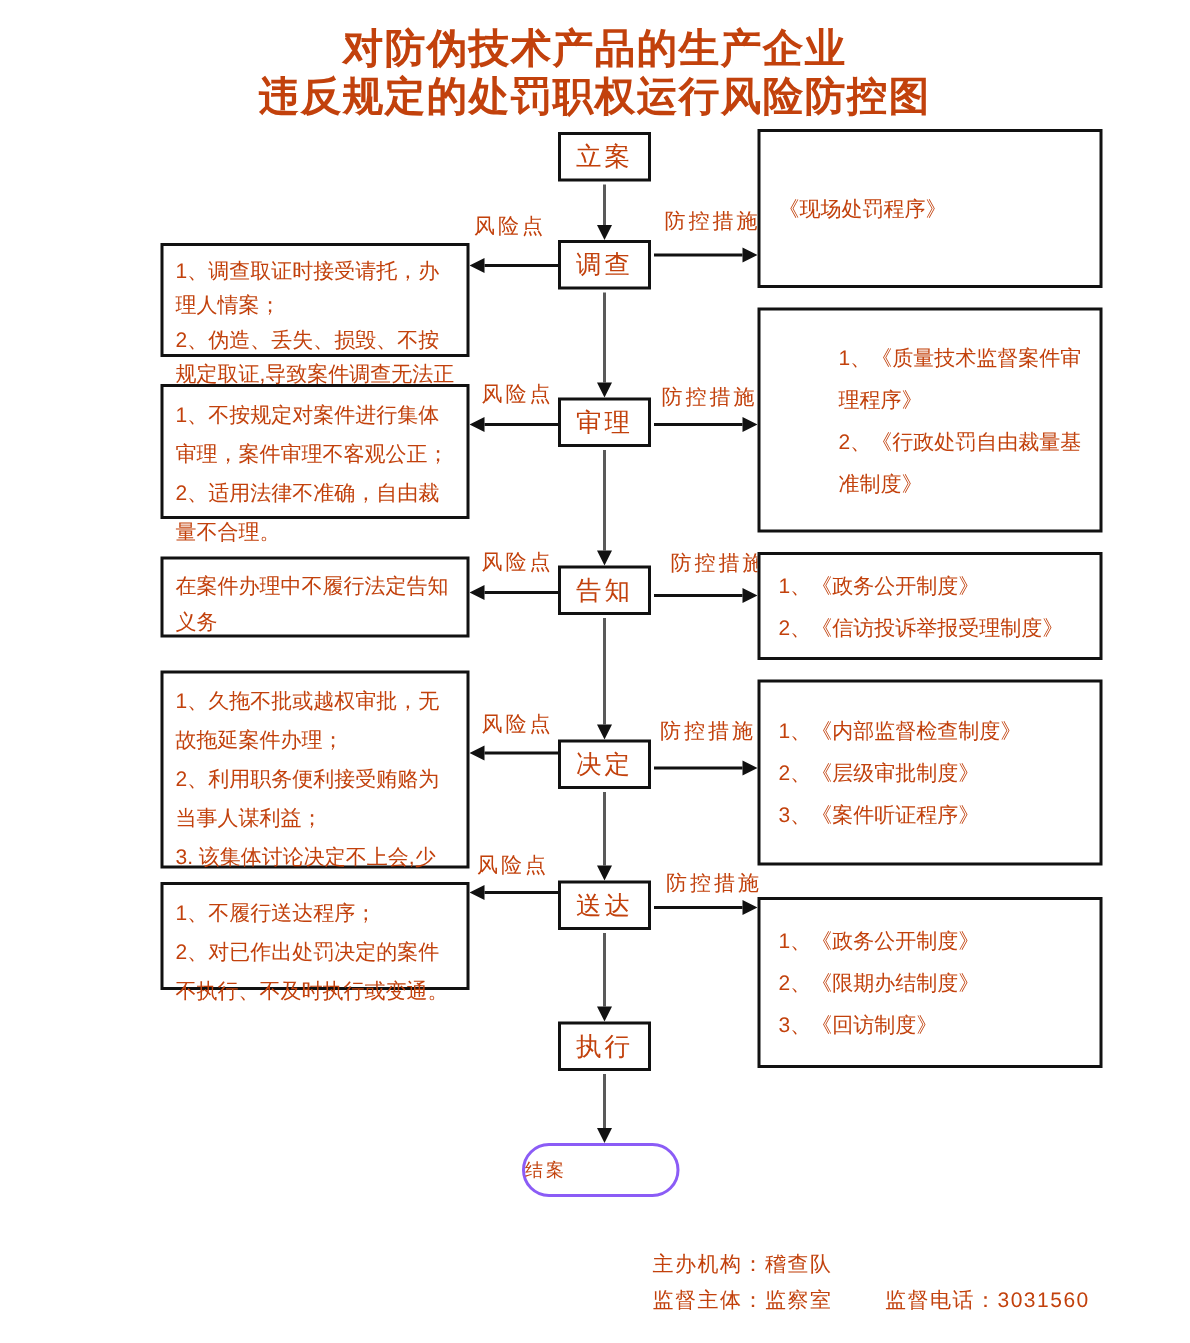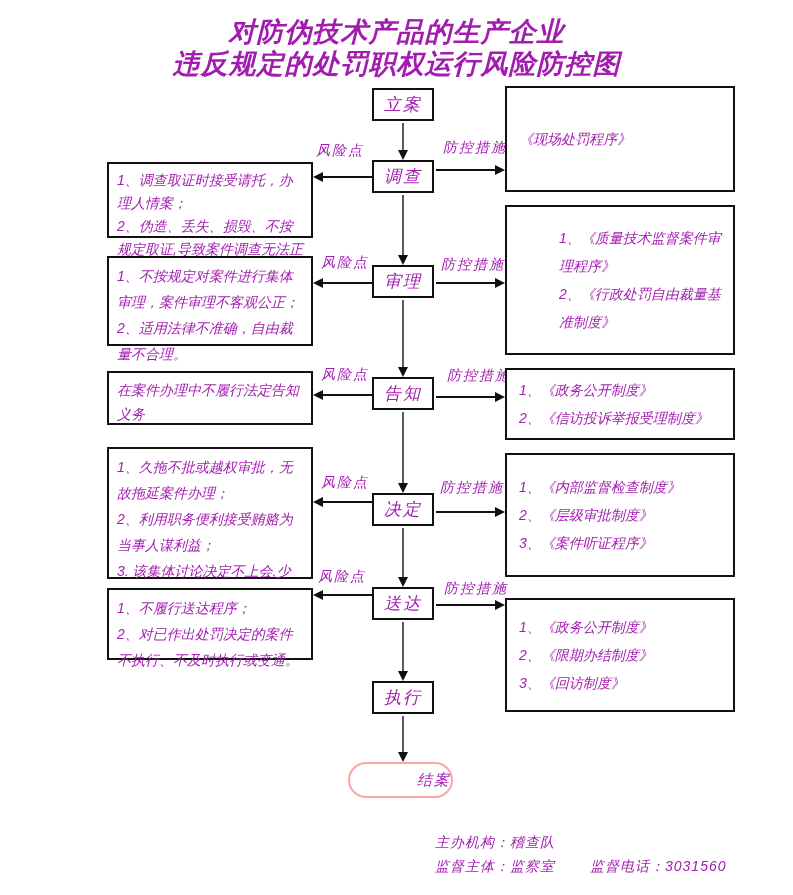--- a/index.html
+++ b/index.html
@@ -1,34 +1,33 @@
 <!DOCTYPE html>
 <html><head>
 <meta charset="utf-8">
 <style>
   html,body{margin:0;padding:0;background:#ffffff;}
   #canvas{
     position:relative;width:793px;height:895px;background:#ffffff;
-    font-family:"Liberation Sans","DejaVu Sans",sans-serif;color:#a21caf;
+    font-family:"Liberation Sans","DejaVu Sans",sans-serif;color:#c2410c;
     overflow:hidden;
-    font-style:italic;
   }
   .title{
     position:absolute;top:16px;left:0;width:100%;text-align:center;
     font-weight:bold;font-size:27px;line-height:32px;letter-spacing:1px;
   }
   .node{
     position:absolute;width:62px;height:33px;border:2px solid #111;background:#fff;
     display:flex;align-items:center;justify-content:center;
     font-size:17px;letter-spacing:2px;box-sizing:border-box;
   }
   .stadium{
-    position:absolute;width:105px;height:36px;border:2px solid #fca5a5;border-radius:18px;
-    background:#fff;display:flex;align-items:center;justify-content:flex-end;
-    font-size:15px;letter-spacing:2px;box-sizing:border-box;
+    position:absolute;width:105px;height:36px;border:2px solid #8b5cf6;border-radius:18px;
+    background:#fff;display:flex;align-items:center;justify-content:flex-start;
+    font-size:12px;letter-spacing:2px;box-sizing:border-box;
   }
   .bigbox{
     position:absolute;border:2px solid #111;background:#fff;box-sizing:border-box;
     font-size:14px;
   }
   .riskbox{width:206px;padding:5px 8px;line-height:25px;white-space:pre-line;}
   .measurebox{width:230px;display:flex;align-items:center;}
   .measurebox .inner{padding:4px 6px 4px 12px;line-height:28px;white-space:pre-line;}
   .vline{position:absolute;width:2px;background:#5a5a5a;}
   .hline{position:absolute;height:2px;background:#111;}

